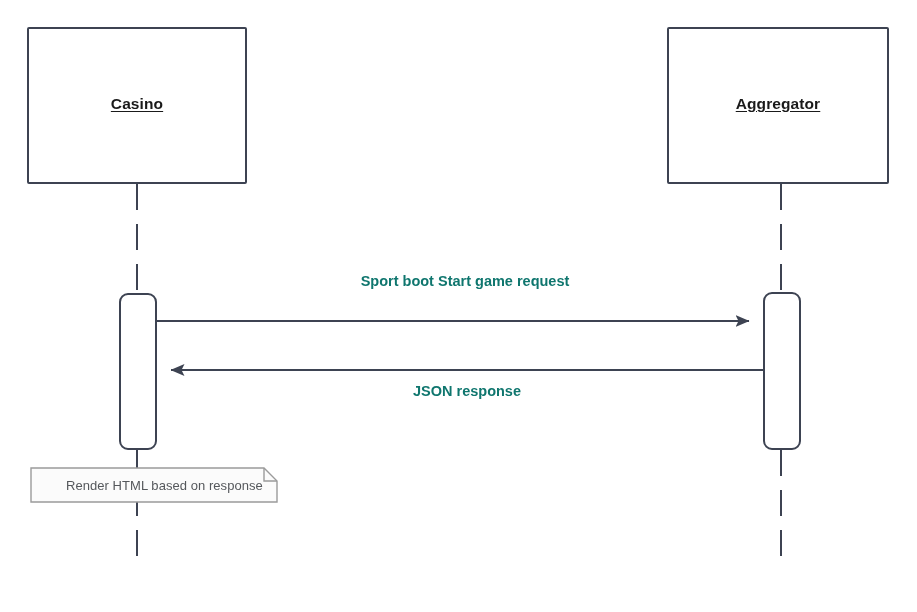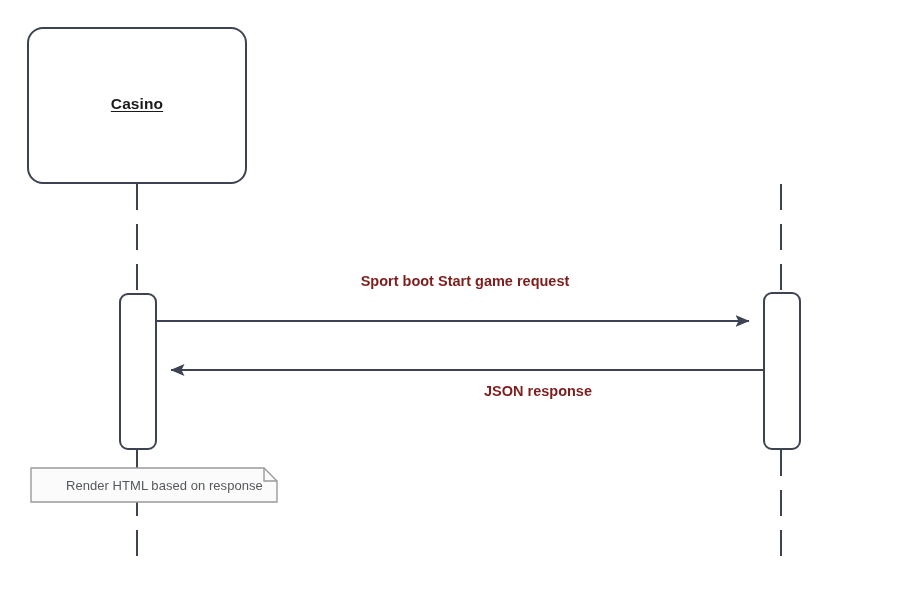--- a/index.html
+++ b/index.html
@@ -24,21 +24,21 @@
     top: 0;
     left: 0;
     width: 917px;
     height: 612px;
   }
   
   .participant-box {
     position: absolute;
     box-sizing: border-box;
     border: 2px solid #3d4352;
-    border-radius: 16px;
+    border-radius: 2px;
     background: #ffffff;
   }
   .participant-label {
     position: absolute;
     left: 0;
     right: 0;
     text-align: center;
     font-size: 15.5px;
     font-weight: bold;
     color: #1a1a1a;
@@ -53,21 +53,21 @@
     box-sizing: border-box;
     border: 2px solid #3d4352;
     border-radius: 9px;
     background: #ffffff;
   }
   
   .message-label {
     position: absolute;
     font-size: 14.5px;
     font-weight: bold;
-    color: #7f1d1d;
+    color: #0f766e;
     white-space: nowrap;
     text-align: center;
   }
   .note-text {
     position: absolute;
     font-size: 13px;
     color: #55585c;
     white-space: nowrap;
     letter-spacing: 0.05px;
     margin-left: 14px;
@@ -101,24 +101,27 @@
     <g>
       <path d="M 31 468 L 264 468 L 277 481 L 277 502 L 31 502 Z" fill="#fbfbfb" stroke="#9b9b9b" stroke-width="1.4" stroke-linejoin="miter"></path>
       <path d="M 264 468 L 264 481 L 277 481" fill="none" stroke="#9b9b9b" stroke-width="1.4" stroke-linejoin="miter"></path>
     </g>
   </svg>
 
   <div class="participant-box" style="left:27px; top:27px; width:220px; height:157px;">
     <div class="participant-label" style="top:66px;">Casino</div>
   </div>
 
+  <div class="participant-box" style="left:667px; top:27px; width:222px; height:157px;">
+    <div class="participant-label" style="top:66px;">Aggregator</div>
+  </div>
 
   <div class="activation-bar" style="left:119px; top:293px; width:38px; height:157px;"></div>
 
   <div class="activation-bar" style="left:763px; top:292px; width:38px; height:158px;"></div>
 
   <div class="message-label" style="left:310px; top:273px; width:310px;">Sport boot Start game request</div>
 
-  <div class="message-label" style="left:342px; top:383px; width:250px;text-align:right;">JSON response</div>
+  <div class="message-label" style="left:342px; top:383px; width:250px;">JSON response</div>
 
   <div class="note-text" style="left:52px; top:478px;">Render HTML based on response</div>
 
 </div>
 
 </body></html>

